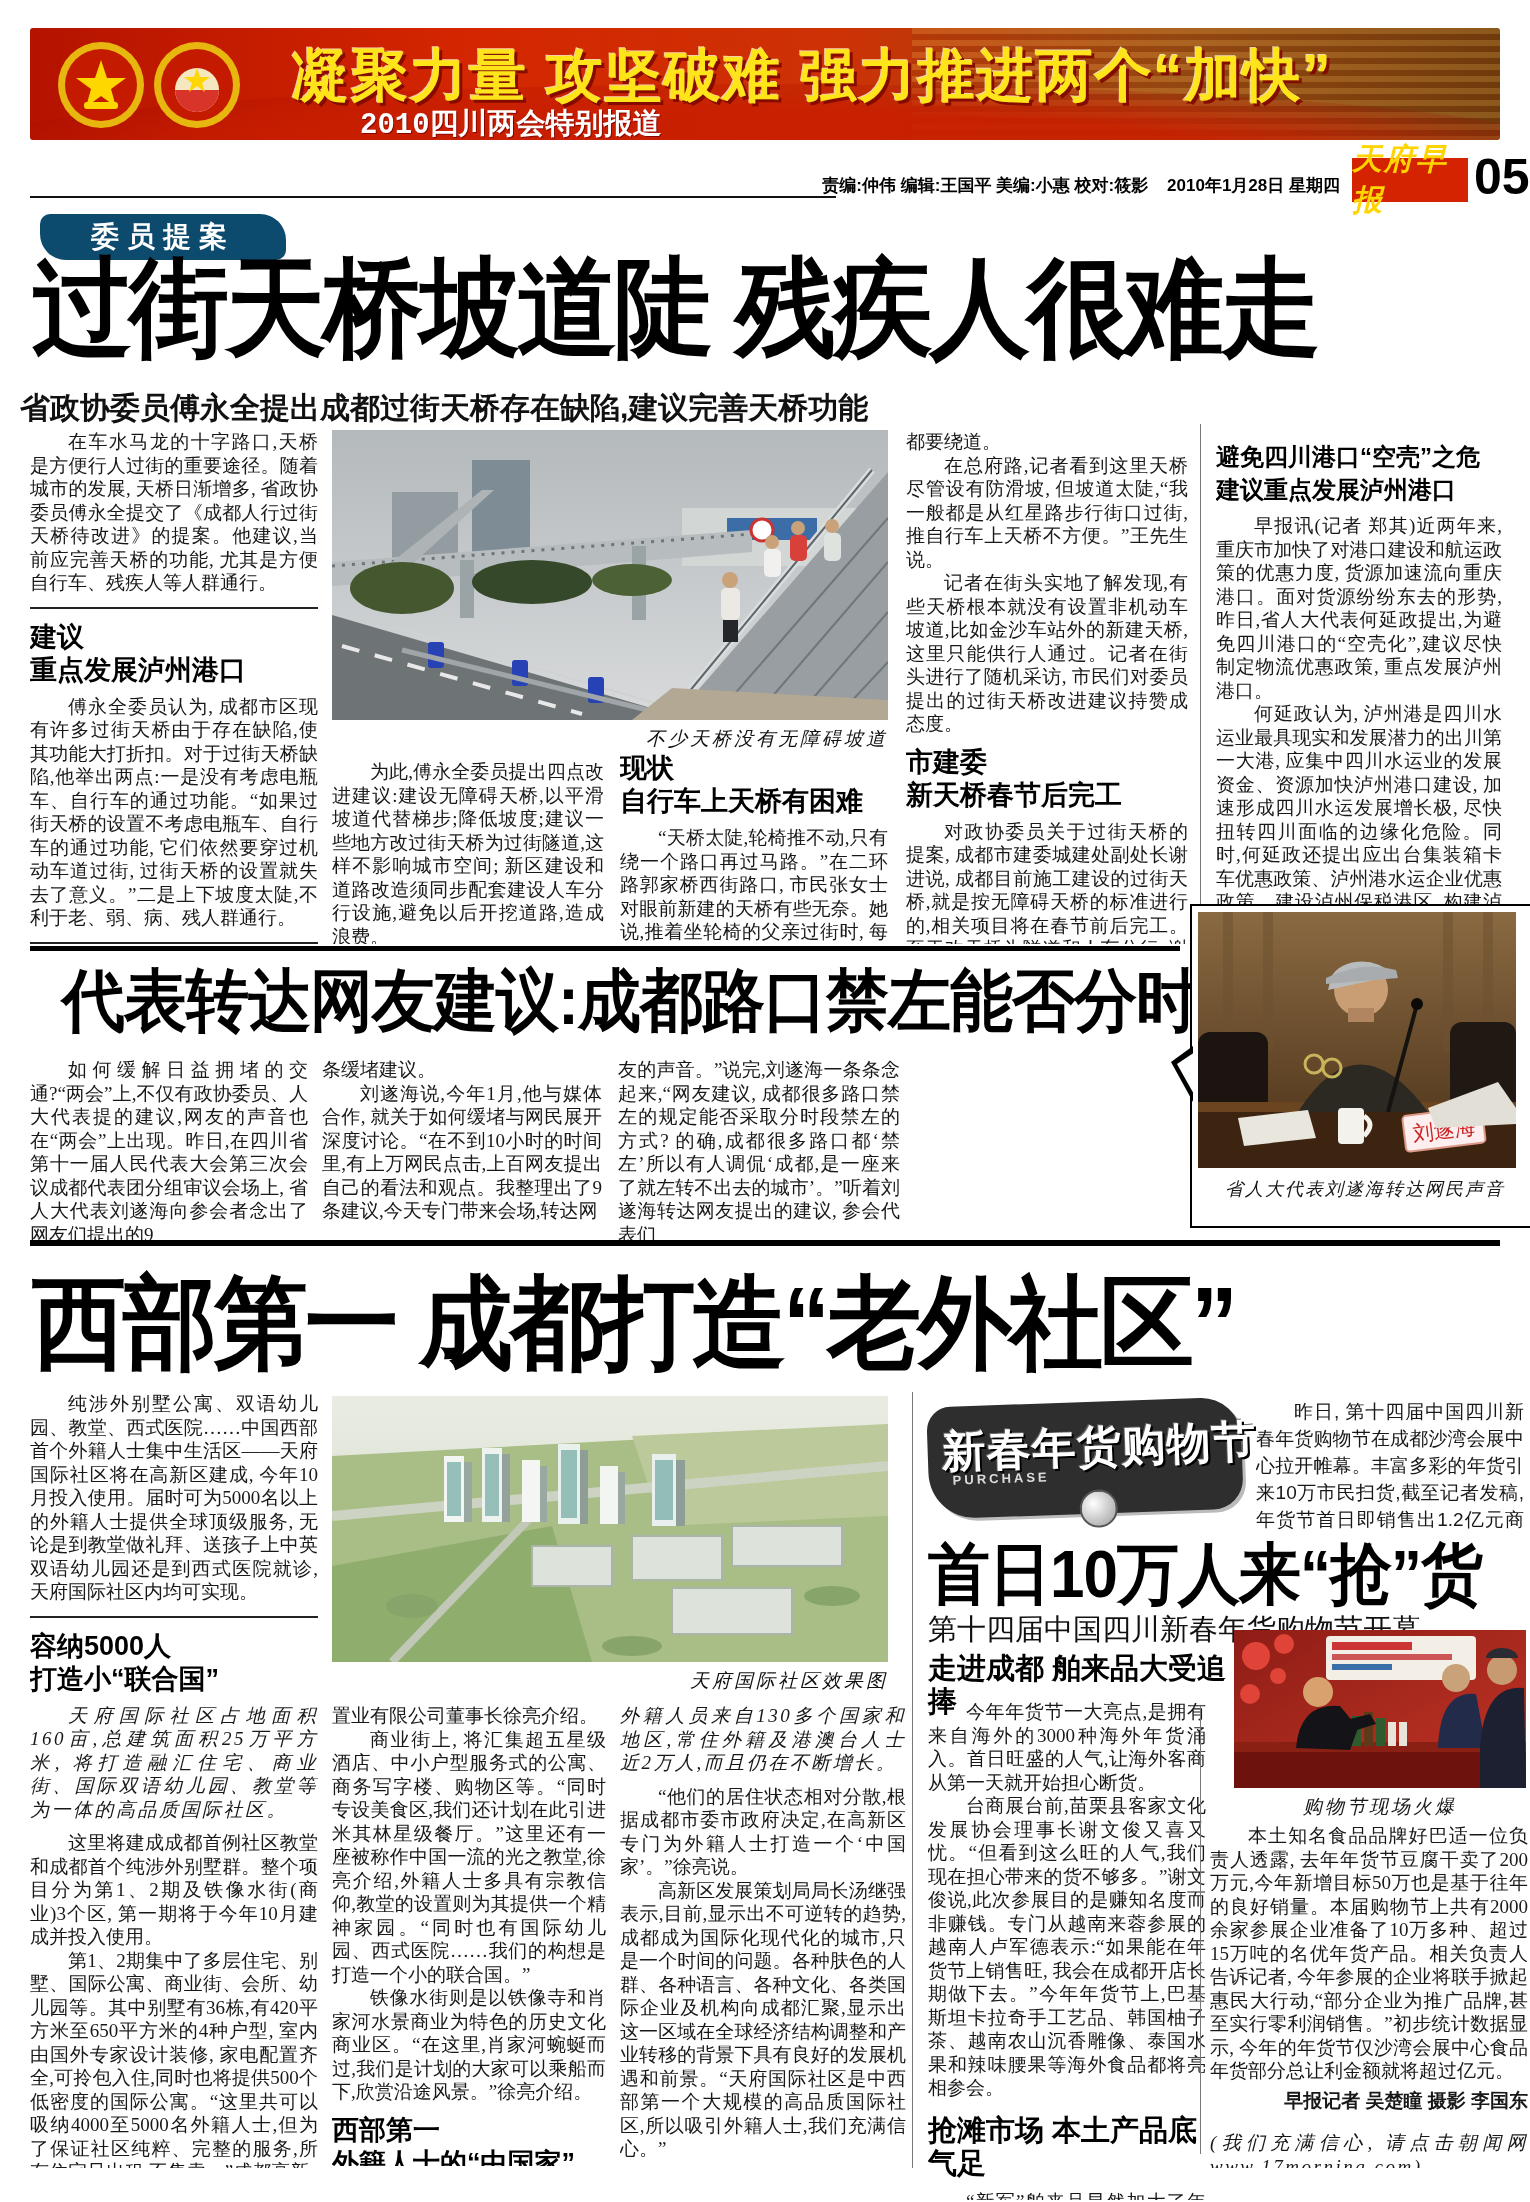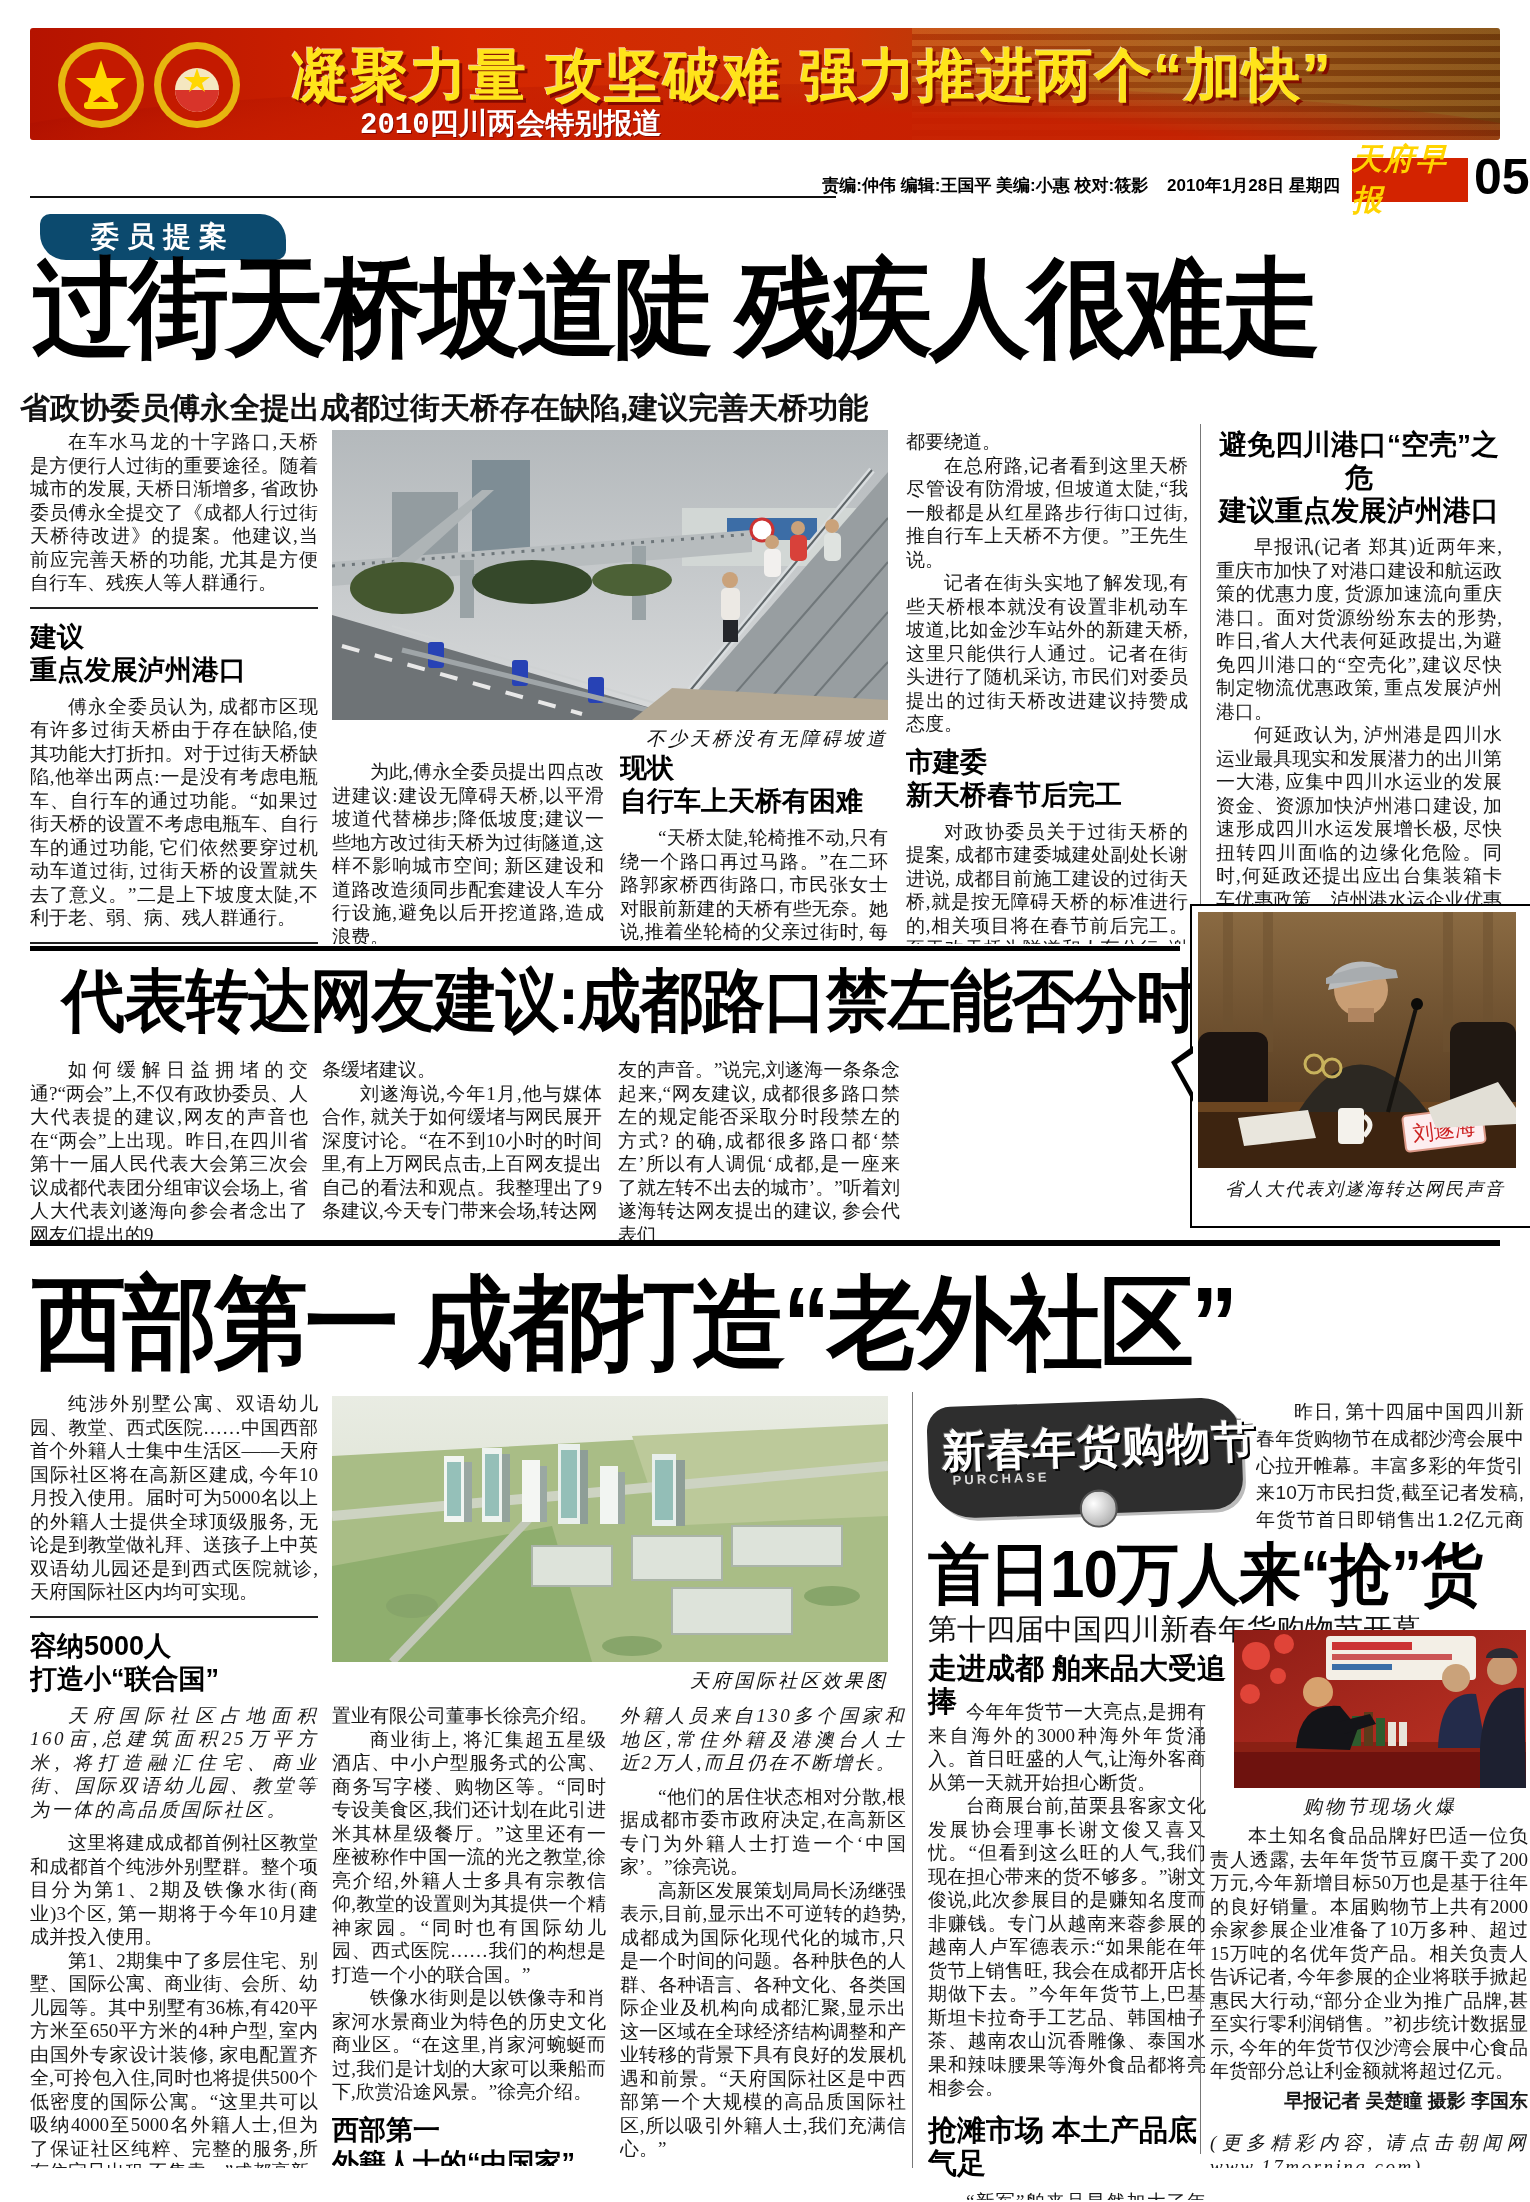--- a/index.html
+++ b/index.html
@@ -189,21 +189,21 @@
       <span>市建委</span>
       <span>新天桥春节后完工</span>
     </div>
     <p class="p">对政协委员关于过街天桥的提案, 成都市建委城建处副处长谢进说, 成都目前施工建设的过街天桥,就是按无障碍天桥的标准进行的,相关项目将在春节前后完工。至于改天桥为隧道和人车分行, 谢进表示,现阶段还不现实,而且拆除已建成的天桥再改挖隧道反而会造成浪费。</p>
 
   </div>
 
   <div class="vline" style="left:1200px;top:424px;height:492px;"></div>
 
   <div class="abs bodytxt" style="left:1216px;top:424px;width:286px;height:520px;overflow:hidden;">
-    <div class="h3" style="margin-top:4px;font-size:28px;text-align:center;">
+    <div class="h3" style="margin-top:16px;font-size:24px;">
       <span>避免四川港口“空壳”之危</span>
       <span>建议重点发展泸州港口</span>
     </div>
     <p class="p">早报讯(记者 郑其)近两年来,重庆市加快了对港口建设和航运政策的优惠力度, 货源加速流向重庆港口。面对货源纷纷东去的形势,昨日,省人大代表何延政提出,为避免四川港口的“空壳化”,建议尽快制定物流优惠政策, 重点发展泸州港口。</p>
     <p class="p">何延政认为, 泸州港是四川水运业最具现实和发展潜力的出川第一大港, 应集中四川水运业的发展资金、资源加快泸州港口建设, 加速形成四川水运发展增长极, 尽快扭转四川面临的边缘化危险。同时,何延政还提出应出台集装箱卡车优惠政策、泸州港水运企业优惠政策、建设泸州保税港区, 构建泸州港综合交通运输体系等6条建议。</p>
   </div>
 
   <div class="rule-thick" style="left:30px;top:946px;width:1150px;height:5px;"></div>
 
   <div class="abs headline" style="left:62px;top:966px;font-size:63px;letter-spacing:-1px;">代表转达网友建议:成都路口禁左能否分时段</div>
@@ -402,18 +402,18 @@
   <div class="abs bodytxt" style="left:928px;top:1700px;width:278px;height:500px;overflow:hidden;">
     <p class="p">今年年货节一大亮点,是拥有来自海外的3000种海外年货涌入。首日旺盛的人气,让海外客商从第一天就开始担心断货。</p>
     <p class="p">台商展台前,苗栗县客家文化发展协会理事长谢文俊又喜又忧。“但看到这么旺的人气,我们现在担心带来的货不够多。”谢文俊说,此次参展目的是赚知名度而非赚钱。专门从越南来蓉参展的越南人卢军德表示:“如果能在年货节上销售旺, 我会在成都开店长期做下去。”今年年货节上,巴基斯坦卡拉奇手工艺品、韩国柚子茶、越南农山沉香雕像、泰国水果和辣味腰果等海外食品都将亮相参会。</p>
     <div class="h3" style="font-size:29px;margin:14px 0 10px;">抢滩市场  本土产品底气足</div>
     <p class="p">“新军”舶来品显然加大了年货节的竞争压力,但很多本土年货的负责人都底气十足:“有竞争才有进步,从海外企业的身上,也可以交流一些营销知识。”</p>
   </div>
 
   <div class="abs bodytxt" style="left:1210px;top:1824px;width:318px;height:344px;overflow:hidden;">
     <p class="p">本土知名食品品牌好巴适一位负责人透露, 去年年货节豆腐干卖了200万元,今年新增目标50万也是基于往年的良好销量。本届购物节上共有2000余家参展企业准备了10万多种、超过15万吨的名优年货产品。相关负责人告诉记者, 今年参展的企业将联手掀起惠民大行动,“部分企业为推广品牌,甚至实行零利润销售。”初步统计数据显示, 今年的年货节仅沙湾会展中心食品年货部分总让利金额就将超过亿元。</p>
     <p class="credit">早报记者 吴楚瞳 摄影 李国东</p>
-    <p class="p0 kai" style="margin-top:4px;">(更多精彩内容, 请点击朝闻网www.17morning.com)</p>
+    <p class="p0 kai" style="margin-top:4px;">(我们充满信心, 请点击朝闻网www.17morning.com)</p>
   </div>
 
   <div class="vline" style="left:1200px;top:1706px;height:448px;"></div>
 
 </div>
 
 </body></html>

